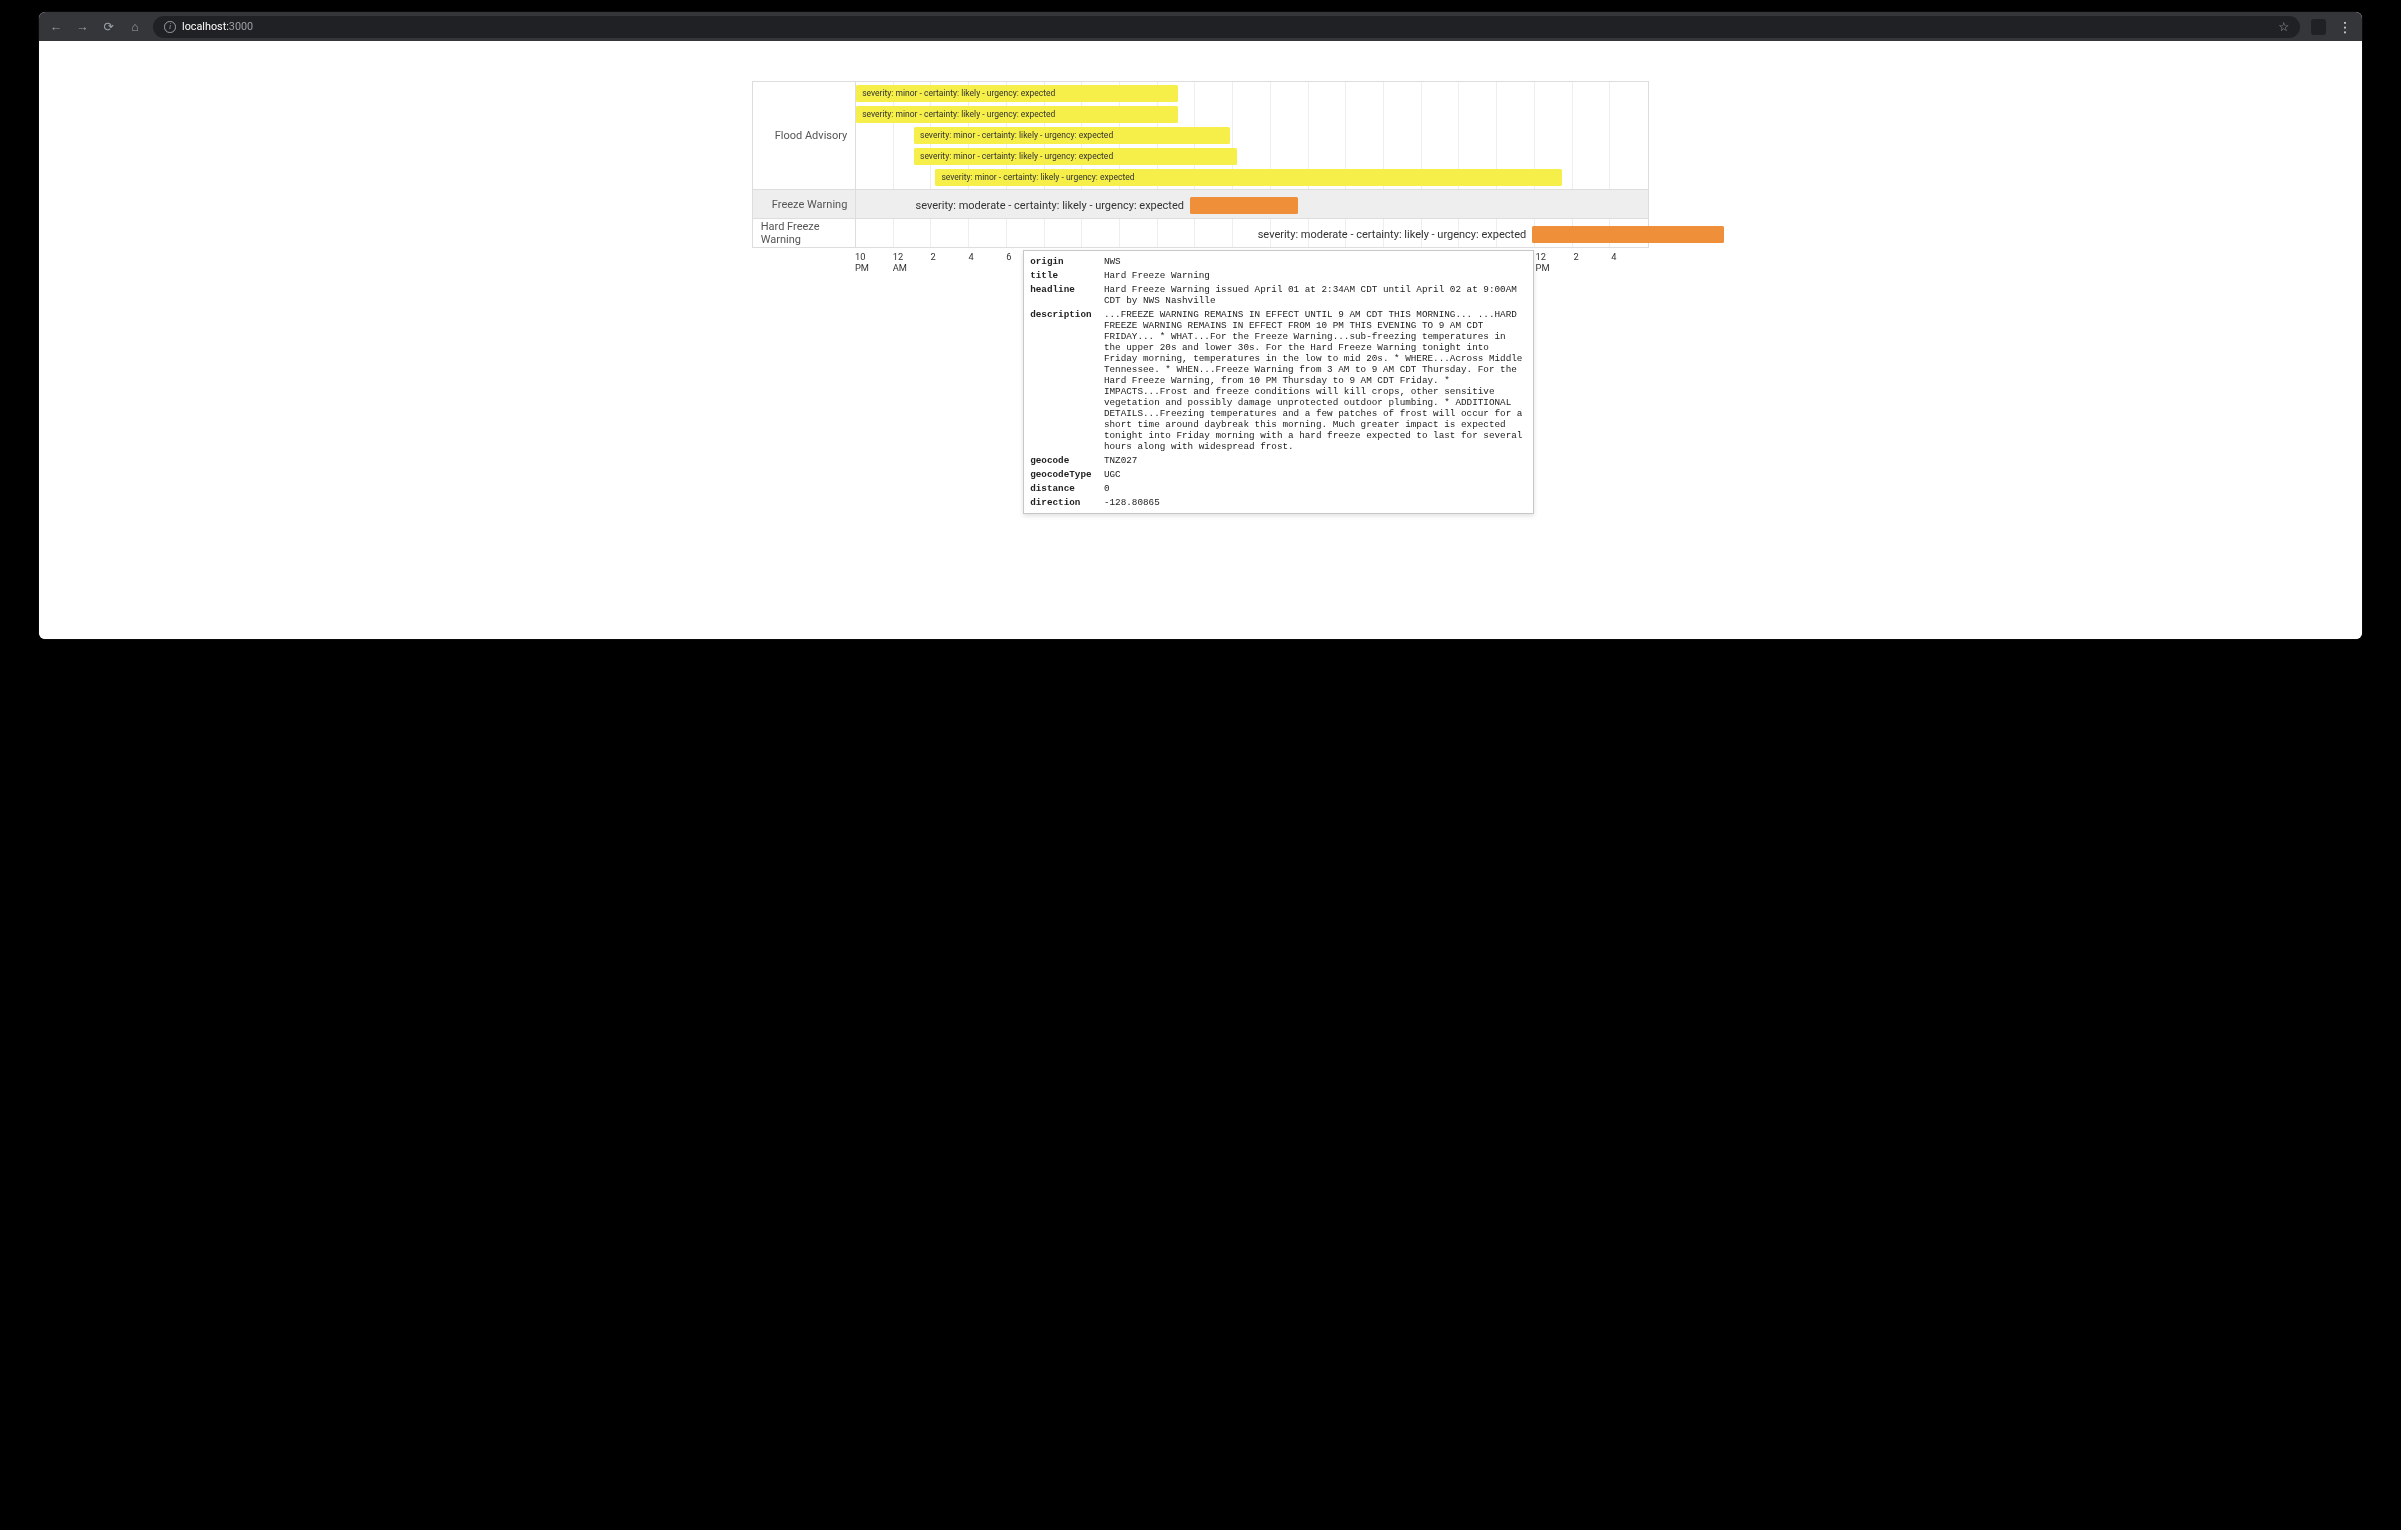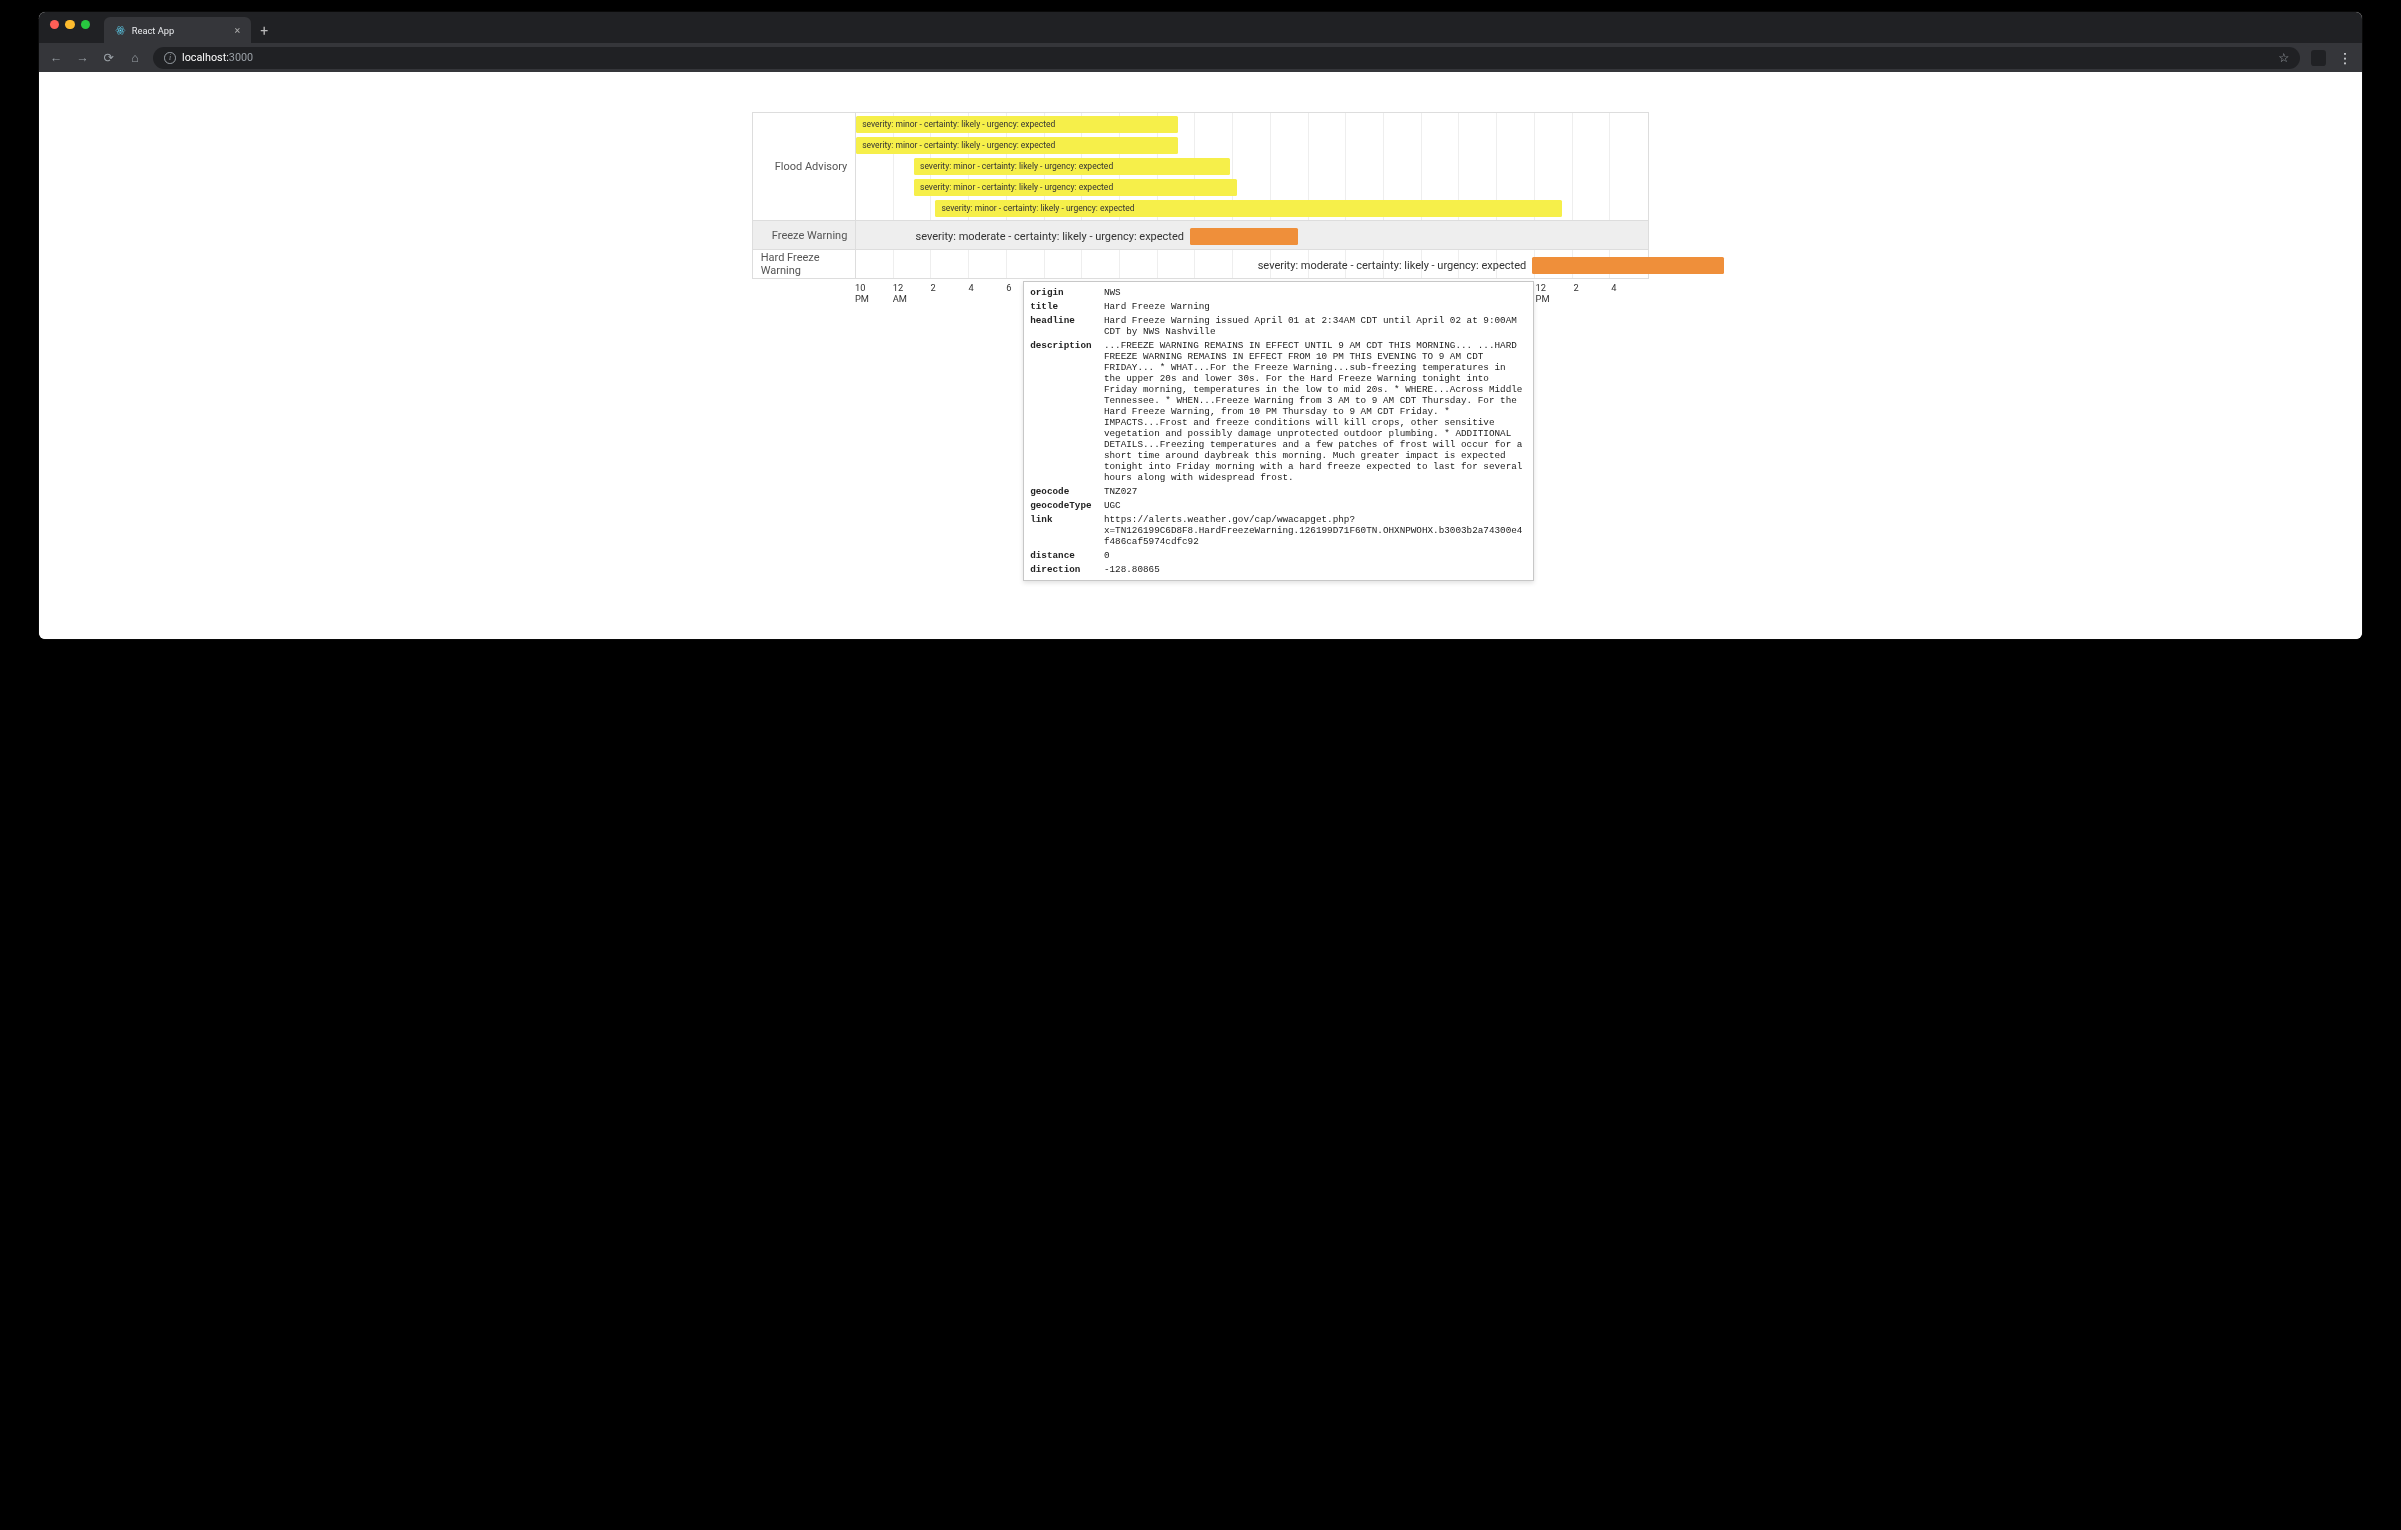--- a/index.html
+++ b/index.html
@@ -136,42 +136,20 @@
   .tooltip td { padding:1.5px 6.2px; vertical-align:top; }
   .tooltip td.k { font-weight:700; color:#222; width:73px; white-space:nowrap; }
   .tooltip td.v { color:#222; word-break:break-word; }
 </style>
 </head>
 <body>
 
 <div class="letterbox">
 <div class="browser-window">
 
-  <div class="titlebar">
-    <div class="traffic-lights">
-      <div class="dot red"></div>
-      <div class="dot yellow"></div>
-      <div class="dot green"></div>
-    </div>
-    <div class="tab">
-      <span class="tab-favicon">
-        <svg viewBox="0 0 24 24" width="10.8" height="10.8">
-              <circle cx="12" cy="12" r="2" fill="#61dafb"></circle>
-              <g fill="none" stroke="#61dafb" stroke-width="1">
-                <ellipse cx="12" cy="12" rx="10" ry="4"></ellipse>
-                <ellipse cx="12" cy="12" rx="10" ry="4" transform="rotate(60 12 12)"></ellipse>
-                <ellipse cx="12" cy="12" rx="10" ry="4" transform="rotate(120 12 12)"></ellipse>
-              </g>
-            </svg>
-      </span>
-      <span>React App</span>
-      <span class="tab-close">×</span>
-    </div>
-    <div class="newtab">+</div>
-  </div>
 
   <div class="addressbar">
     <span class="icon-btn">←</span>
     <span class="icon-btn">→</span>
     <span class="icon-btn">⟳</span>
     <span class="icon-btn">⌂</span>
     <div class="omnibox">
       <span class="info-circ">i</span>
       <span><span class="host">localhost:</span><span class="port">3000</span></span>
       <span class="star">☆</span>
@@ -283,24 +261,20 @@
                 </tr>
                 <tr>
                   <td class="k">geocode</td>
                   <td class="v">TNZ027</td>
                 </tr>
                 <tr>
                   <td class="k">geocodeType</td>
                   <td class="v">UGC</td>
                 </tr>
                 <tr>
-                  <td class="k">link</td>
-                  <td class="v">https://alerts.weather.gov/cap/wwacapget.php?x=TN126199C6D8F8.HardFreezeWarning.126199D71F60TN.OHXNPWOHX.b3003b2a74300e4f486caf5974cdfc92</td>
-                </tr>
-                <tr>
                   <td class="k">distance</td>
                   <td class="v">0</td>
                 </tr>
                 <tr>
                   <td class="k">direction</td>
                   <td class="v">-128.80865</td>
                 </tr>
               </tbody>
             </table>
       </div>

